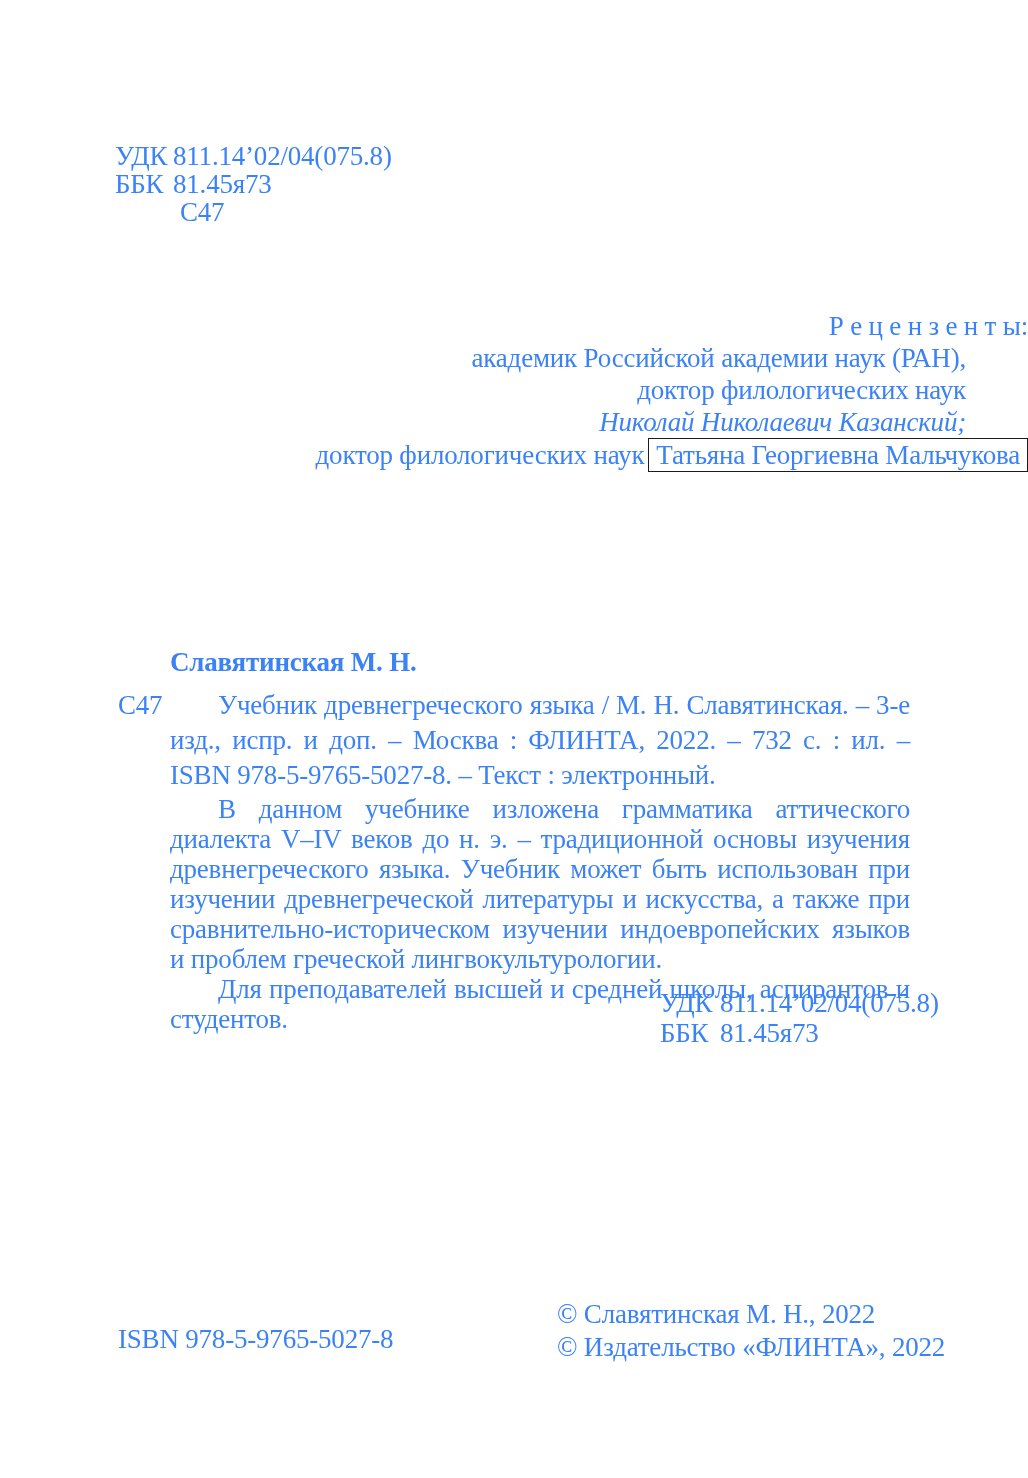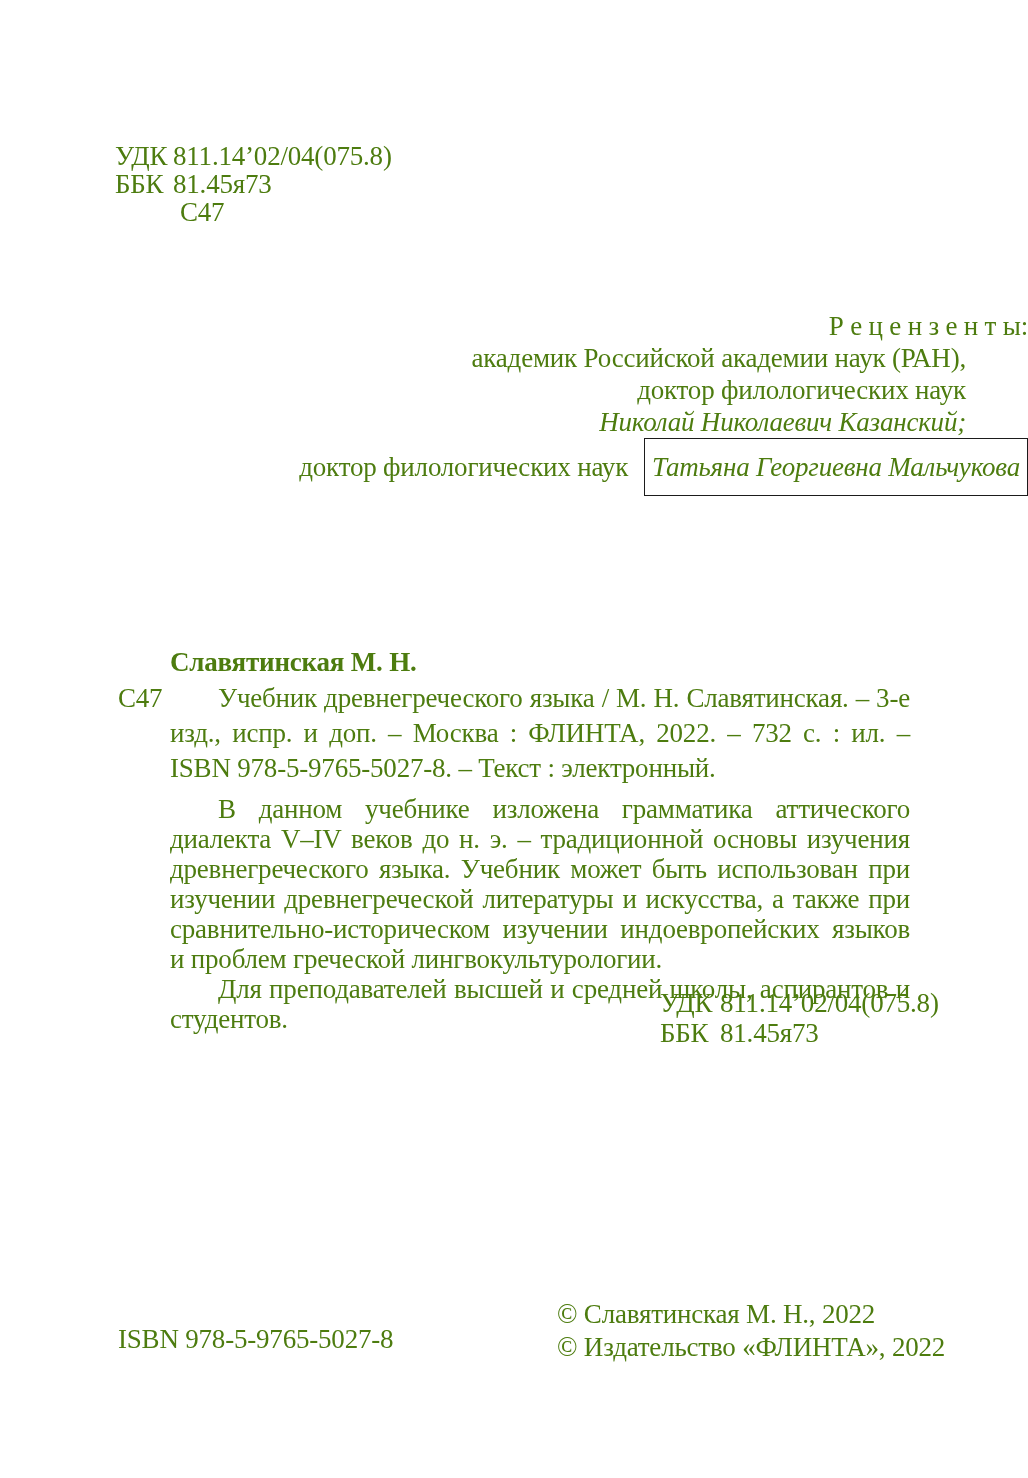--- a/index.html
+++ b/index.html
@@ -6,21 +6,21 @@
     margin: 0;
     padding: 0;
     background: #ffffff;
   }
   .page {
     position: relative;
     width: 1028px;
     height: 1478px;
     background: #ffffff;
     font-family: "Liberation Serif", "DejaVu Serif", serif;
-    color: #4d7c0f;
+    color: #3b82f6;
     font-size: 27px;
     letter-spacing: -0.2px;
     overflow: hidden;
   }
 
   
   .classification {
     position: absolute;
     left: 115px;
     top: 142px;
@@ -46,34 +46,33 @@
   }
   .reviewers .shifted {
     transform: translateX(-62px);
   }
   .reviewers .italic {
     font-style: italic;
   }
   .boxed-name {
     display: inline-block;
     border: 1.5px solid #1b1b1b;
-    padding: 12px 7px;
-    font-style: italic;
-    margin-left: 16px;
+    padding: 0 7px;
+    margin-left: 4px;
   }
 
   
   .catalog-card {
     position: absolute;
     left: 118px;
     top: 645px;
     width: 792px;
   }
   .author-heading {
-    margin: 0 0 2px 52px;
+    margin: 0 0 9px 52px;
     font-weight: bold;
     line-height: 34px;
   }
   .card-body {
     position: relative;
     padding-left: 52px;
   }
   .card-sign {
     position: absolute;
     left: 0;

